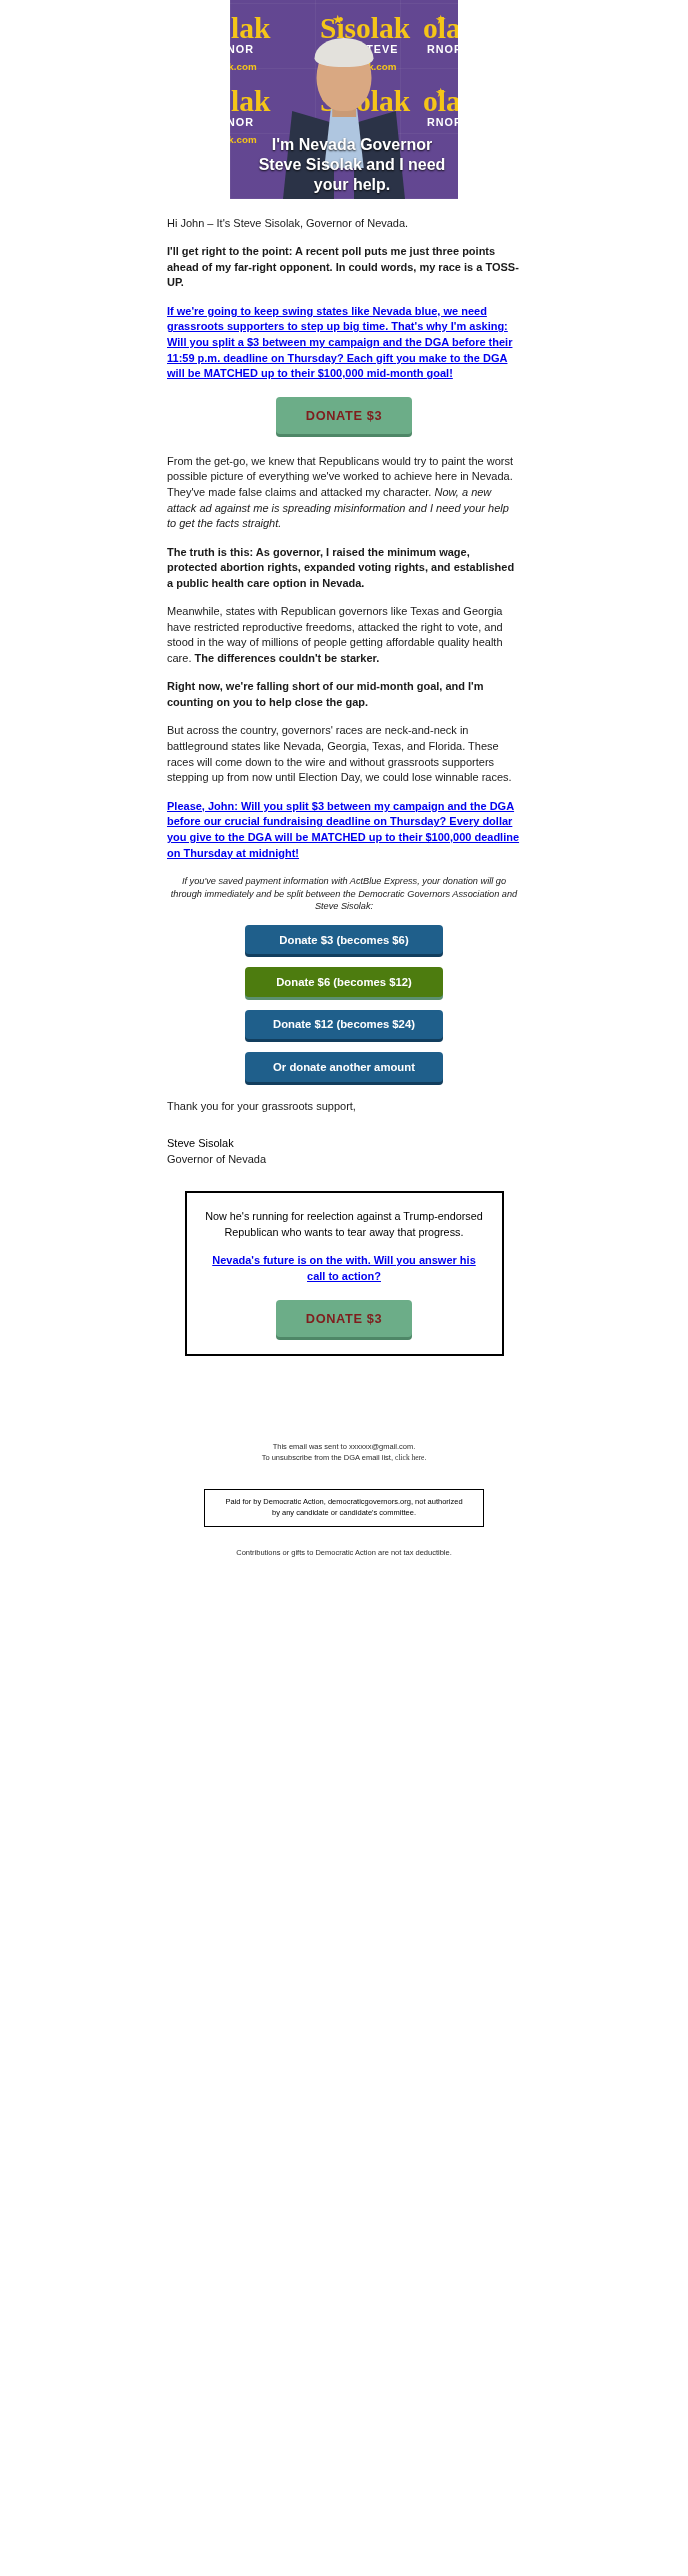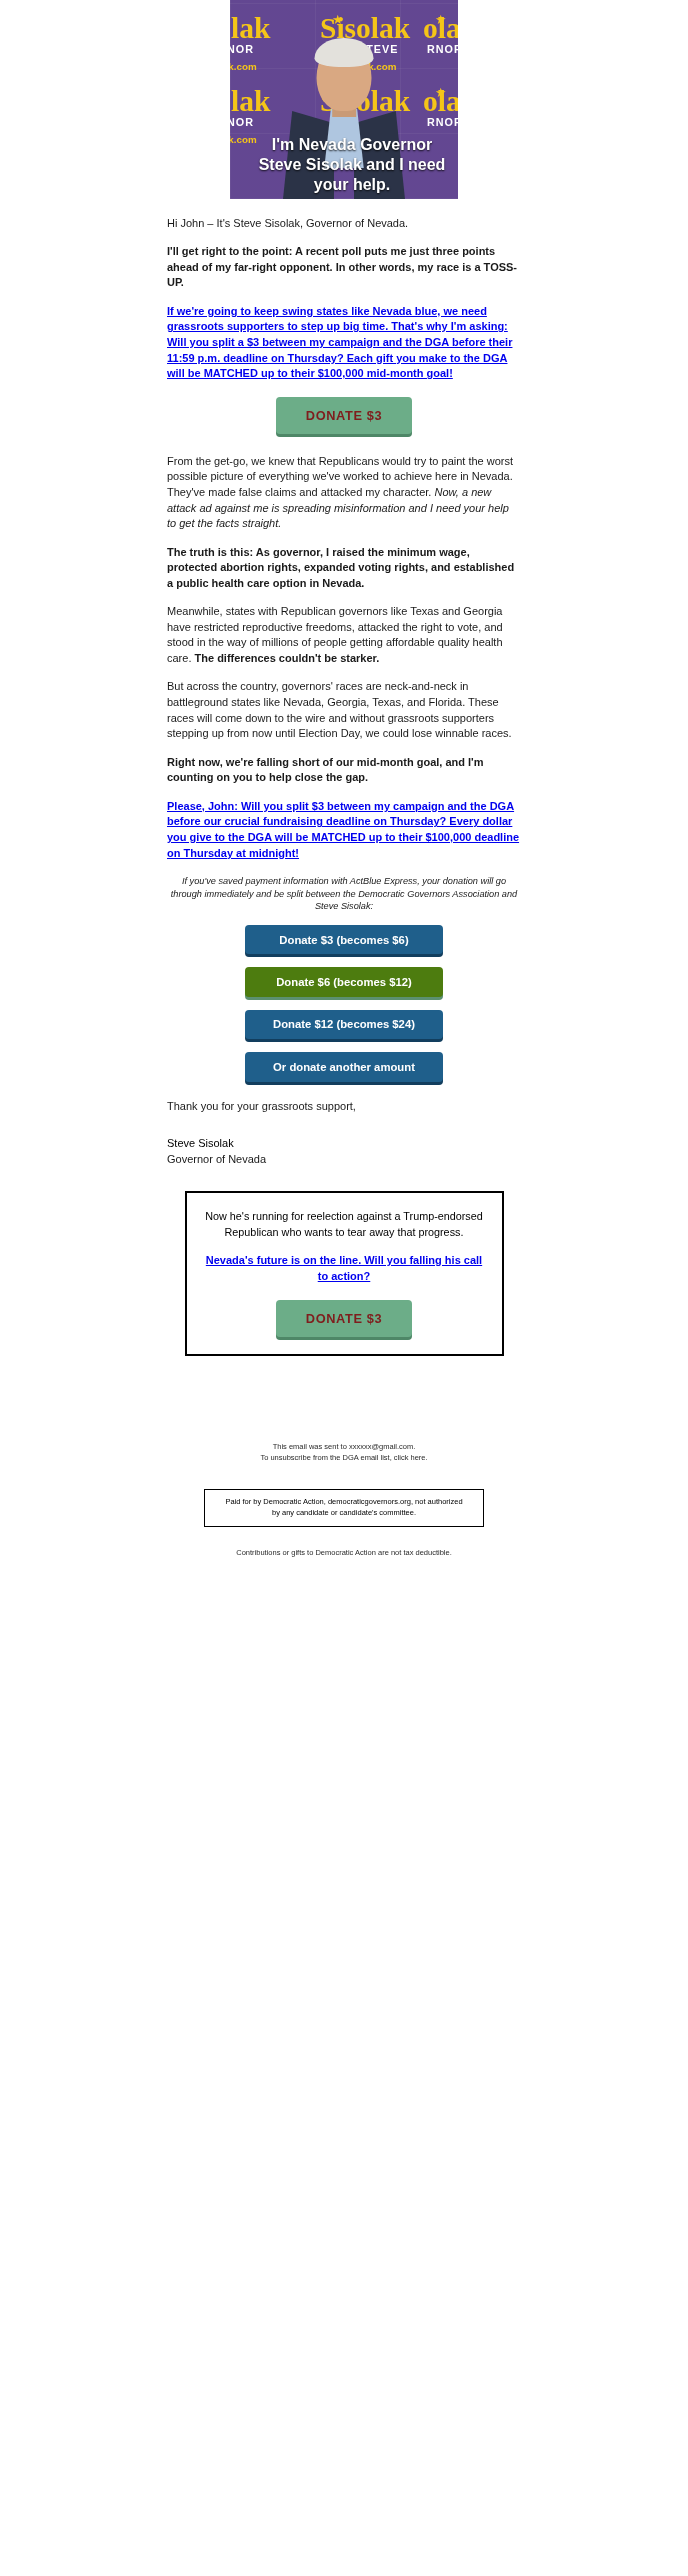--- a/index.html
+++ b/index.html
@@ -254,21 +254,21 @@
   
   .footer {
     margin-top: 85px;
     text-align: center;
   }
   .footer-line {
     font-size: 7.5px;
     line-height: 1.5;
     color: #2a2a2a;
   }
-  .footer-link { color: #2a2a2a; text-decoration: none; cursor: pointer; }
+  .footer-link { color: #2a2a2a; text-decoration: none; cursor: pointer; font-family: Liberation Serif, serif; }
   .disclaimer-box {
     display: inline-block;
     border: 1px solid #000000;
     padding: 6.9px 15.7px;
     margin-top: 25.6px;
     font-size: 7.5px;
     line-height: 1.45;
     text-align: center;
     max-width: 246px;
   }
@@ -317,57 +317,57 @@
       <div class="hair"></div>
     </div>
 
     <div class="hero-caption">I'm Nevada Governor Steve Sisolak and I need your help.</div>
   </div>
 
   <div class="content-col">
 
     <p class="para para-first">Hi John – It's Steve Sisolak, Governor of Nevada.</p>
 
-    <p class="para bold">I'll get right to the point: A recent poll puts me just three points ahead of my far-right opponent. In other words, my race is a TOSS-UP.</p>
+    <p class="para bold">I'll get right to the point: A recent poll puts me just three points ahead of my far-right opponent. In could words, my race is a TOSS-UP.</p>
 
     <a class="linkpara">If we're going to keep swing states like Nevada blue, we need grassroots supporters to step up big time. That's why I'm asking: Will you split a $3 between my campaign and the DGA before their 11:59 p.m. deadline on Thursday? Each gift you make to the DGA will be MATCHED up to their $100,000 mid-month goal!</a>
 
     <div class="btn-row">
       <span class="btn-green">DONATE $3</span>
     </div>
 
     <p class="para"><span>From the get-go, we knew that Republicans would try to paint the worst possible picture of everything we've worked to achieve here in Nevada. They've made false claims and attacked my character. </span><span class="inline-em">Now, a new attack ad against me is spreading misinformation and I need your help to get the facts straight.</span></p>
 
     <p class="para bold">The truth is this: As governor, I raised the minimum wage, protected abortion rights, expanded voting rights, and established a public health care option in Nevada.</p>
 
     <p class="para"><span>Meanwhile, states with Republican governors like Texas and Georgia have restricted reproductive freedoms, attacked the right to vote, and stood in the way of millions of people getting affordable quality health care. </span><span class="inline-bold">The differences couldn't be starker.</span></p>
 
+    <p class="para bold">Right now, we're falling short of our mid-month goal, and I'm counting on you to help close the gap.</p>
+
     <p class="para">But across the country, governors' races are neck-and-neck in battleground states like Nevada, Georgia, Texas, and Florida. These races will come down to the wire and without grassroots supporters stepping up from now until Election Day, we could lose winnable races.</p>
-
-    <p class="para bold">Right now, we're falling short of our mid-month goal, and I'm counting on you to help close the gap.</p>
 
     <a class="linkpara">Please, John: Will you split $3 between my campaign and the DGA before our crucial fundraising deadline on Thursday? Every dollar you give to the DGA will be MATCHED up to their $100,000 deadline on Thursday at midnight!</a>
 
     <p class="smallitalic">If you've saved payment information with ActBlue Express, your donation will go through immediately and be split between the Democratic Governors Association and Steve Sisolak:</p>
 
     <div class="btn-stack">
       <span class="btn-wide btn-blue">Donate $3 (becomes $6)</span>
       <span class="btn-wide btn-green2">Donate $6 (becomes $12)</span>
       <span class="btn-wide btn-blue">Donate $12 (becomes $24)</span>
       <span class="btn-wide btn-blue">Or donate another amount</span>
     </div>
 
     <p class="para" style="margin-top:17.7px;">Thank you for your grassroots support,</p>
 
     <p class="sig">Steve Sisolak</p>
     <p class="para" style="margin-top:0;">Governor of Nevada</p>
 
     <div class="callout">
       <p>Now he's running for reelection against a Trump-endorsed Republican who wants to tear away that progress.</p>
-      <a class="linkpara">Nevada's future is on the line. Will you falling his call to action?</a>
+      <a class="linkpara">Nevada's future is on the with. Will you answer his call to action?</a>
       <div class="btn-row" style="margin:5.9px 0 0 0;">
         <span class="btn-green">DONATE $3</span>
       </div>
     </div>
 
     <div class="footer">
       <div class="footer-line">This email was sent to xxxxxx@gmail.com.</div>
       <div class="footer-line"><span>To unsubscribe from the DGA email list, </span><a class="footer-link">click here.</a></div>
 
       <div class="disclaimer-box">Paid for by Democratic Action, democraticgovernors.org, not authorized by any candidate or candidate's committee.</div>

